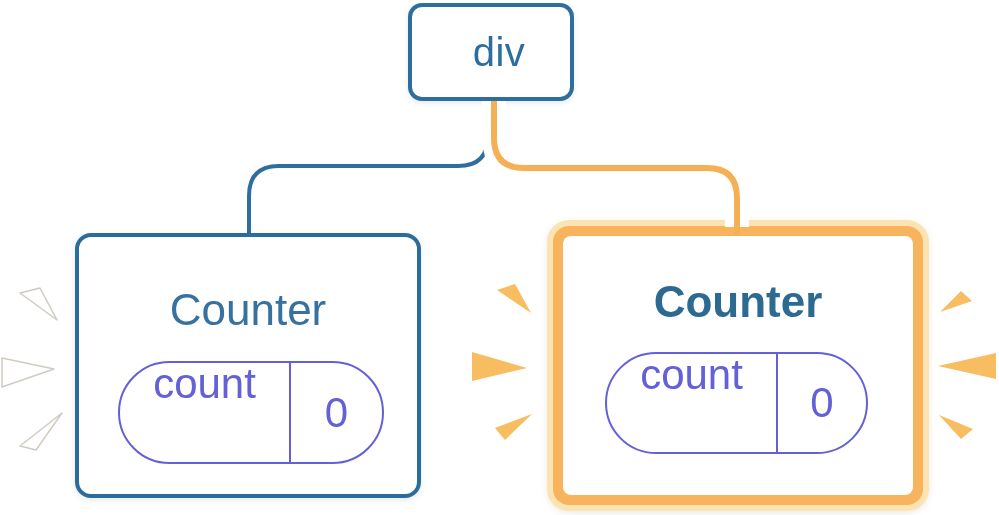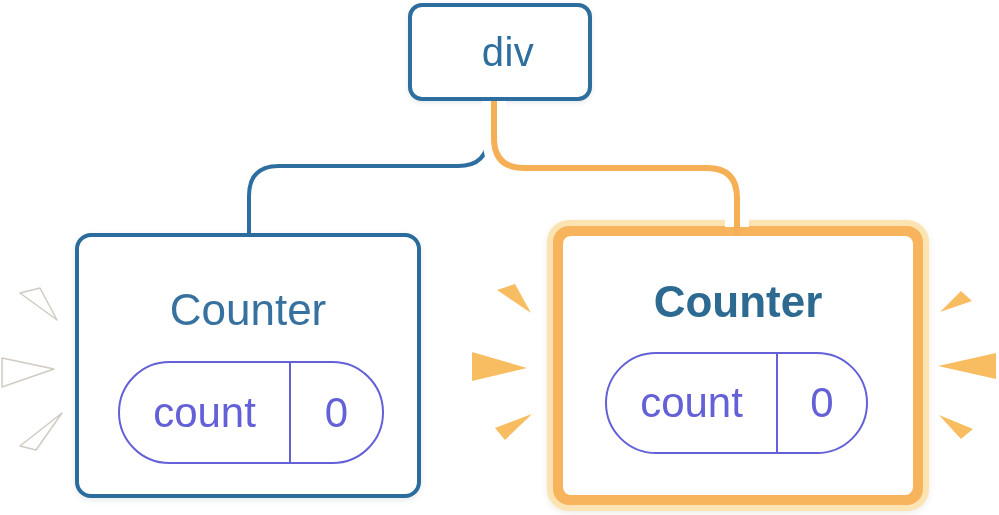--- a/index.html
+++ b/index.html
@@ -8,21 +8,21 @@
     position: relative;
     background: var(--background, #ffffff);
     font-family: "Liberation Sans", sans-serif;
     overflow: hidden;
   }
   .layer { position: absolute; left: 0; top: 0; width: 999px; height: 515px; pointer-events: none; }
   .z1 { z-index: 1; } .z3 { z-index: 3; } .z4 { z-index: 4; }
 
   
   .root-node {
-    position: absolute; left: 408px; top: 3px; width: 184px; height: 98px;
+    position: absolute; left: 408px; top: 3px; width: 166px; height: 98px;
     box-sizing: border-box;
     background: #fff;
     border: 4px solid var(--blue, #2e6e9e);
     border-radius: 14px;
     display: flex; align-items: center; justify-content: center;
     box-shadow: 0 2px 5px rgba(40, 70, 100, 0.12);
     z-index: 2;
     padding-left: 16px;
   }
   .root-node .label {
@@ -85,21 +85,21 @@
     box-sizing: border-box;
     border: 2px solid var(--purple, #6360d8);
     border-radius: 52px;
     display: flex;
     background: #fff;
     overflow: hidden;
   }
   .pill .key-cell {
     flex: 0 0 169px;
     border-right: 2px solid var(--purple, #6360d8);
-    display: flex; align-items: center; justify-content: center;
+    display: flex; justify-content: center;
   }
   .pill .value-cell {
     flex: 1 1 auto;
     display: flex; align-items: center; justify-content: center;
   }
   .pill .key-cell span, .pill .value-cell span {
     color: var(--purple, #6360d8);
     font-size: 42px; line-height: 1;
   }
 </style>

